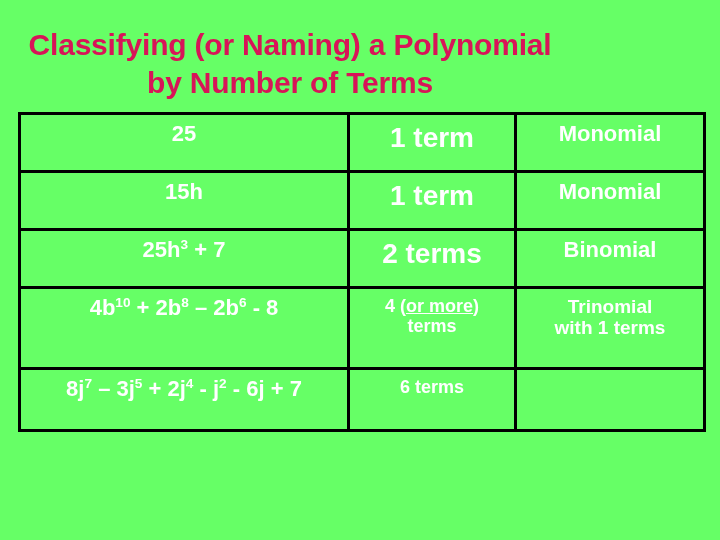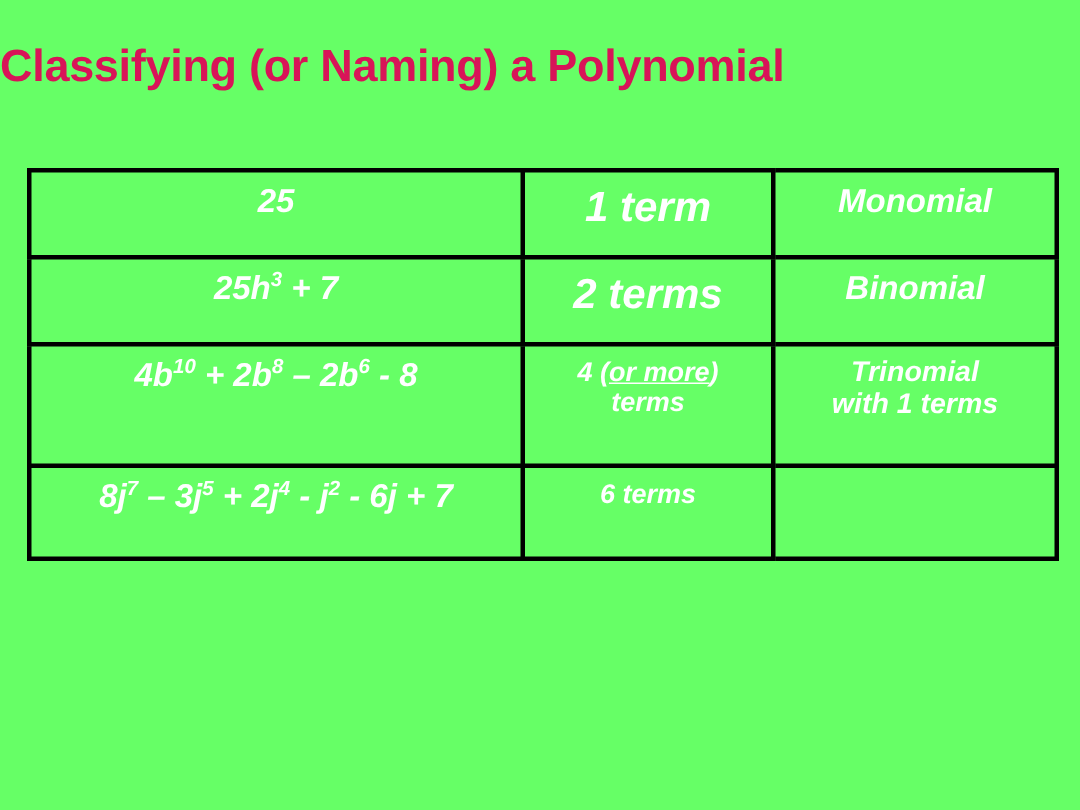--- a/index.html
+++ b/index.html
@@ -19,41 +19,40 @@
     background: #66ff66;
     box-sizing: border-box;
   }
 
   
   #title {
     position: absolute;
     left: 0;
     top: 26px;
     width: 580px;
-    text-align: left;
+    text-align: center;
     color: #d81458;
     font-weight: bold;
     font-size: 30px;
     line-height: 38px;
     letter-spacing: -0.2px;
   }
   #title .tline {
     display: block;
     white-space: nowrap;
   }
 
   
   #poly-table {
     position: absolute;
     left: 18px;
     top: 112px;
     width: 685px;
     border-collapse: collapse;
     table-layout: fixed;
-    font-style: italic;
   }
   #poly-table td {
     border: 3px solid #000000;
     color: #ffffff;
     font-weight: bold;
     text-align: center;
     vertical-align: top;
     padding: 7px 4px 6px 4px;
     line-height: 1.12;
     box-sizing: border-box;
@@ -85,31 +84,37 @@
   .u { text-decoration: underline; }
   .empty-cell { font-size: 0; }
 </style>
 </head>
 <body>
 
 <div id="slide">
 
   <div id="title">
     <span class="tline">Classifying (or Naming) a Polynomial</span>
+    <span class="tline">by Number of Terms</span>
   </div>
 
   <table id="poly-table">
     <colgroup>
       <col class="c-expr">
       <col class="c-terms">
       <col class="c-name">
     </colgroup>
     <tbody>
       <tr class="r1">
         <td class="expr"><span>25</span></td>
+        <td class="terms">1 term</td>
+        <td class="name">Monomial</td>
+      </tr>
+      <tr class="r2">
+        <td class="expr"><span>15h</span></td>
         <td class="terms">1 term</td>
         <td class="name">Monomial</td>
       </tr>
       <tr class="r3">
         <td class="expr"><span>25h</span><sup>3</sup><span> + 7</span></td>
         <td class="terms">2 terms</td>
         <td class="name">Binomial</td>
       </tr>
       <tr class="r5">
         <td class="expr"><span>4b</span><sup>10</sup><span> + 2b</span><sup>8</sup><span> – 2b</span><sup>6</sup><span> - 8</span></td>

